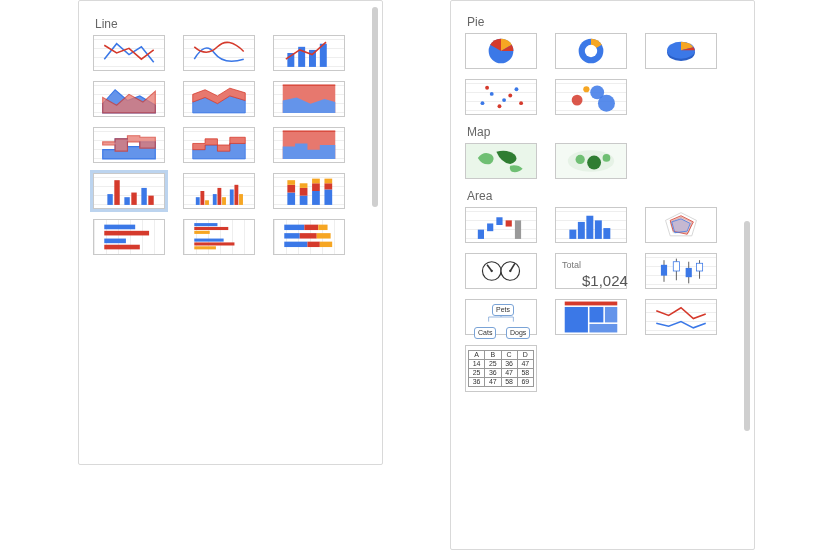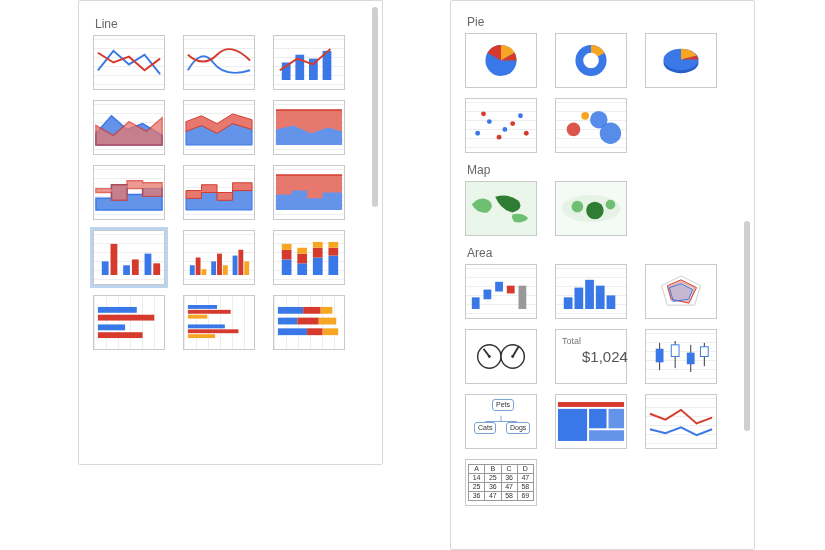--- a/index.html
+++ b/index.html
@@ -45,21 +45,21 @@
     color: #666;
     margin: 6px 0 4px 2px;
   }
   .thumb-row {
     display: flex;
     gap: 18px;
     margin-bottom: 10px;
   }
   .thumb {
     width: 72px;
-    height: 55px;
+    height: 36px;
     border: 1px solid #c9c9c9;
     background: #fff;
     box-sizing: border-box;
     position: relative;
     cursor: pointer;
   }
   .thumb.selected {
     outline: 3px solid #bcd4ef;
     outline-offset: 0;
   }

